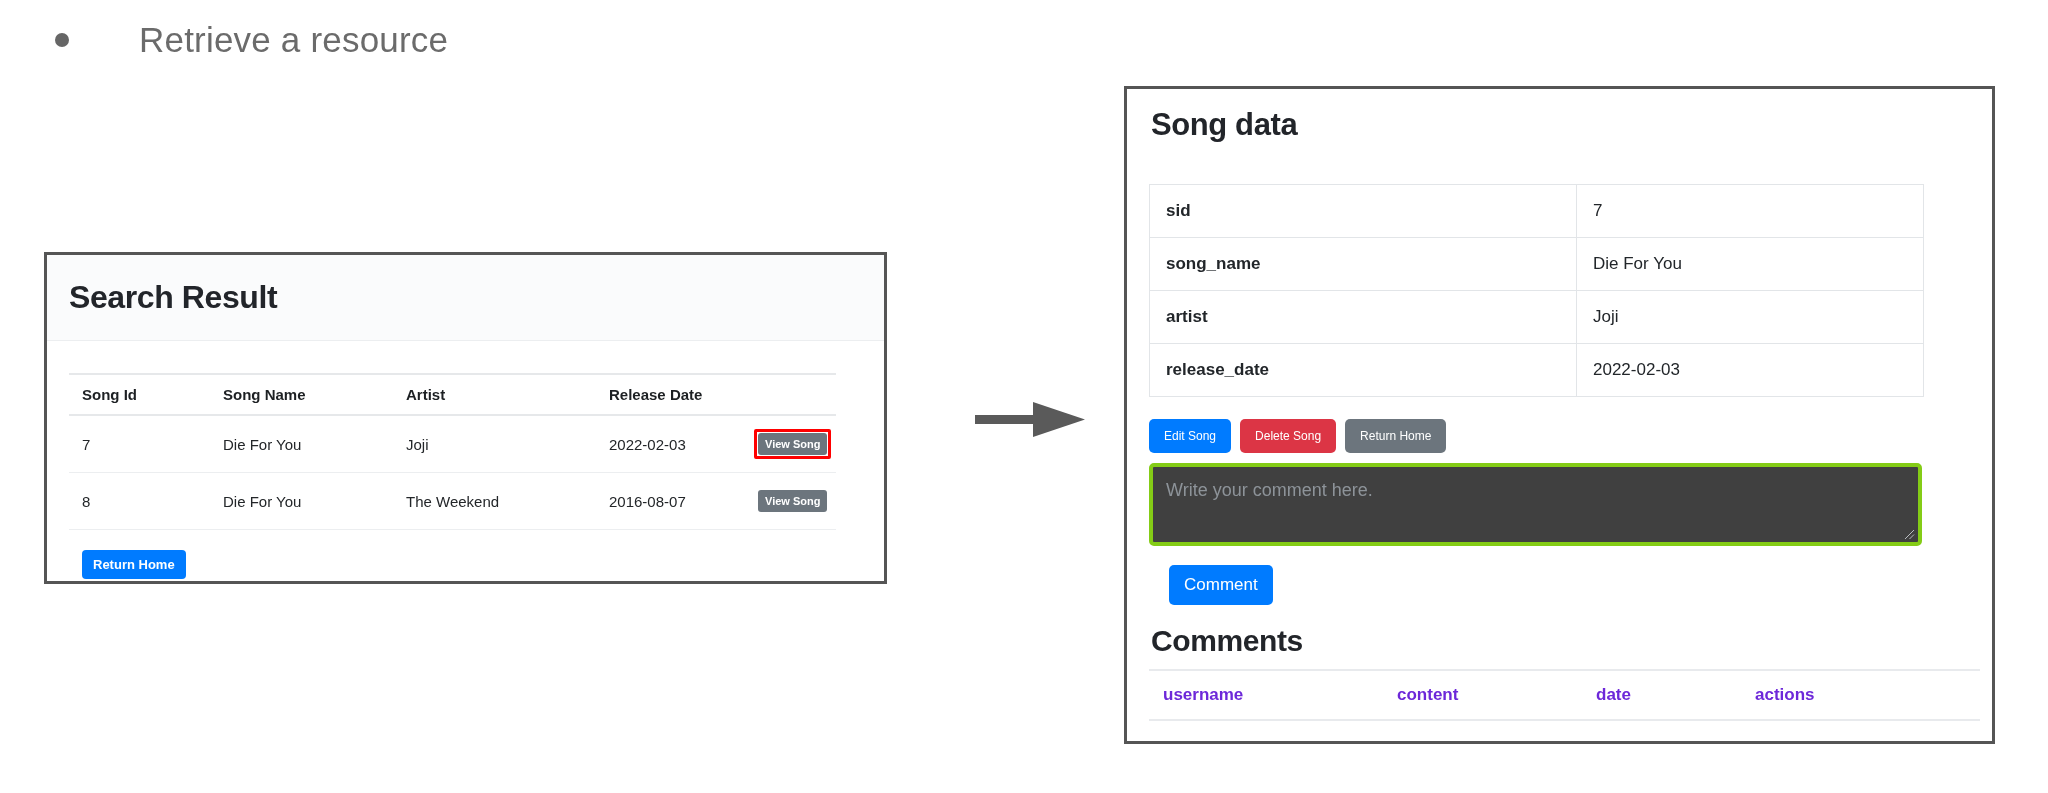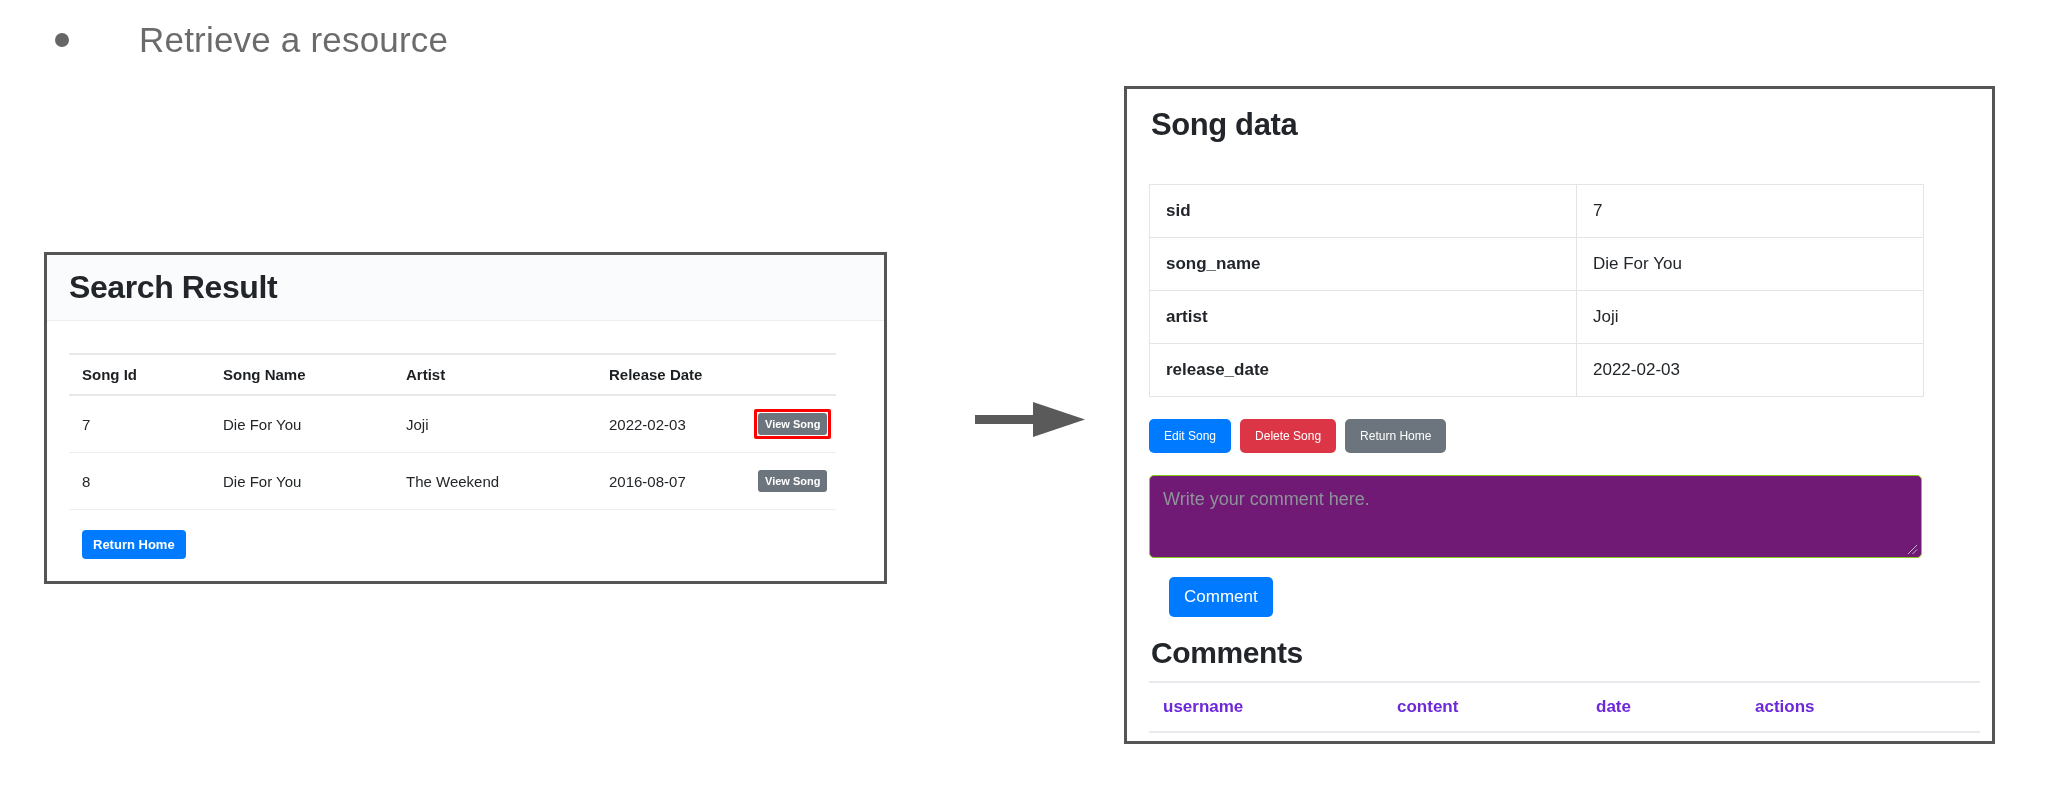--- a/index.html
+++ b/index.html
@@ -45,21 +45,21 @@
     position: absolute;
     left: 44px;
     top: 252px;
     width: 843px;
     height: 332px;
     background: #ffffff;
     border: 3px solid #555555;
     box-sizing: border-box;
   }
   #search-card-header {
-    height: 66px;
+    height: 86px;
     background: #fafbfc;
     border-bottom: 1px solid #eceef0;
     box-sizing: border-box;
     display: flex;
     align-items: center;
     padding-left: 22px;
   }
   #search-card-title {
     font-size: 32px;
     font-weight: 700;
@@ -263,26 +263,26 @@
     font-weight: 400;
     padding: 10px 15px;
     cursor: pointer;
     font-family: "Liberation Sans", sans-serif;
   }
   #edit-song-button { background: #007bff; }
   #delete-song-button { background: #dc3545; }
   #return-home-button { background: #6c757d; }
 
   #comment-textarea {
-    margin-top: 22px;
+    margin-top: 10px;
     width: 773px;
     height: 83px;
-    border: 1px solid #84cc16;
+    border: 4px solid #84cc16;
     border-radius: 5px;
-    background: #701a75;
+    background: #404040;
     box-sizing: border-box;
     padding: 13px 0 0 13px;
     font-size: 18px;
     color: #8d9399;
     position: relative;
   }
   #textarea-grip {
     position: absolute;
     right: 3px;
     bottom: 2px;

